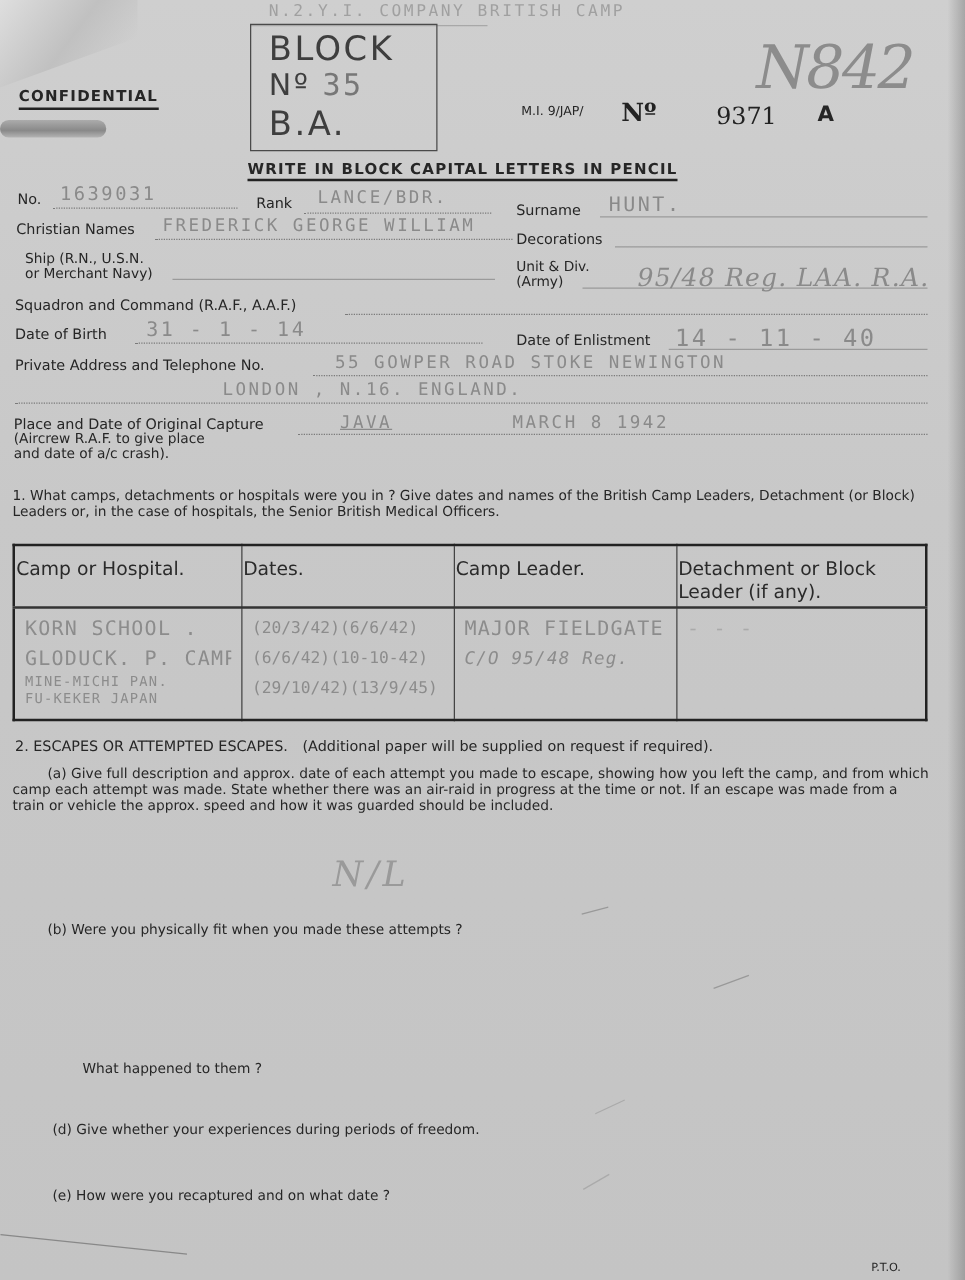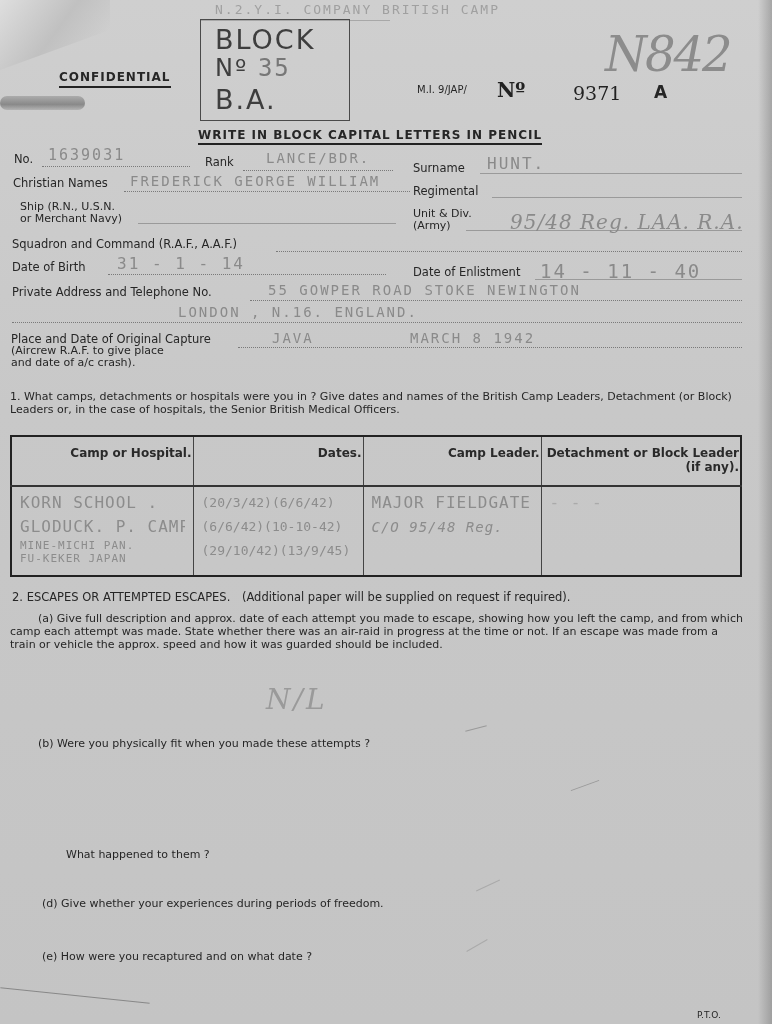--- a/index.html
+++ b/index.html
@@ -38,34 +38,34 @@
   .dotline { position: absolute; border-bottom: 1px dotted #7a7a7a; height: 0; }
   .solidline { position: absolute; border-bottom: 1px solid #9a9a9a; height: 0; }
 
   .stamp-box {
     position: absolute; left: 200px; top: 19px; width: 148px; height: 100px;
     border: 1.5px solid #4a4a4a;
   }
   .stamp-line { position: absolute; left: 14px; font-size: 27px; letter-spacing: 2px; color: #3e3e3e; }
 
   .confidential { left: 15px; top: 70px; font-size: 12px; font-weight: bold; letter-spacing: 1px;
-                  border-bottom: 2px solid #222; padding-bottom: 2px; margin-left: 44px; }
+                  border-bottom: 2px solid #222; padding-bottom: 2px; }
   .heading { left: 198px; top: 128px; font-size: 12px; font-weight: bold; letter-spacing: 1px;
              border-bottom: 2px solid #222; padding-bottom: 1px; }
 
   .label { font-size: 11.5px; }
   .label-small { font-size: 11px; line-height: 12px; }
 
   .camp-table {
     position: absolute; left: 10px; top: 435px; width: 730px; height: 142px;
     border: 2px solid #222; border-collapse: collapse; table-layout: fixed;
   }
   .camp-table th {
-    font-weight: bold; font-size: 12px; height: 38px; border: 1px solid #444;
-    vertical-align: top; padding-top: 9px; text-align: right; color: #2a2a2a;
+    font-weight: normal; font-size: 15px; height: 38px; border: 1px solid #444;
+    vertical-align: top; padding-top: 9px; text-align: left; color: #2a2a2a;
   }
   .camp-table td { border-left: 1px solid #444; border-right: 1px solid #444; vertical-align: top; padding: 4px 8px; }
   .camp-table thead tr { border-bottom: 2px solid #333; }
   .cell-line { font-family: "DejaVu Sans Mono", monospace; font-size: 16px; color: #8c8c8c; height: 24px; line-height: 24px; letter-spacing: 1px; white-space: nowrap; overflow: hidden; }
 
   .para { font-size: 11px; line-height: 13px; white-space: normal; }
 </style>
 </head>
 <body>
 
@@ -95,31 +95,31 @@
   <div class="abs hand-script" style="left:605px; top:26px; font-size:48px; color:#8c8c8c; letter-spacing:-2px;">N842</div>
 
   <div class="abs print heading">WRITE IN BLOCK CAPITAL LETTERS IN PENCIL</div>
 
   <div class="abs print label" style="left:14px; top:152px;">No.</div>
   <div class="dotline" style="left:42px; top:166px; width:148px;"></div>
   <div class="abs hand" style="left:48px; top:146px; font-size:15px;">1639031</div>
 
   <div class="abs print label" style="left:205px; top:155px;">Rank</div>
   <div class="dotline" style="left:243px; top:170px; width:150px;"></div>
-  <div class="abs hand" style="left:266px; top:150px;">LANCE/BDR.</div>
+  <div class="abs hand" style="left:254px; top:150px;">LANCE/BDR.</div>
 
   <div class="abs print label" style="left:413px; top:161px;">Surname</div>
   <div class="solidline" style="left:480px; top:173px; width:262px;"></div>
   <div class="abs hand" style="left:487px; top:154px; font-size:16px;">HUNT.</div>
 
   <div class="abs print label" style="left:13px; top:176px;">Christian Names</div>
   <div class="dotline" style="left:124px; top:191px; width:286px;"></div>
   <div class="abs hand" style="left:130px; top:173px; width:280px; overflow:hidden;">FREDERICK  GEORGE  WILLIAM</div>
 
-  <div class="abs print label" style="left:413px; top:184px;">Regimental</div>
+  <div class="abs print label" style="left:413px; top:184px;">Decorations</div>
   <div class="solidline" style="left:492px; top:197px; width:250px;"></div>
   <div class="abs hand" style="left:500px; top:180px;"></div>
 
   <div class="abs print label-small" style="left:20px; top:201px;">
     <div>Ship (R.N., U.S.N.</div>
     <div>or Merchant Navy)</div>
   </div>
   <div class="solidline" style="left:138px; top:223px; width:258px;"></div>
   <div class="abs hand" style="left:145px; top:206px;"></div>
 
@@ -148,21 +148,21 @@
 
   <div class="dotline" style="left:12px; top:322px; width:730px;"></div>
   <div class="abs hand" style="left:178px; top:304px;">LONDON ,  N.16.      ENGLAND.</div>
 
   <div class="abs print label-small" style="left:11px; top:333px;">
     <div style="font-size:11.5px;">Place and Date of Original Capture</div>
     <div>(Aircrew R.A.F. to give place</div>
     <div>and date of a/c crash).</div>
   </div>
   <div class="dotline" style="left:238px; top:347px; width:504px;"></div>
-  <div class="abs hand" style="left:272px; top:330px;">JAVA</div>
+  <div class="abs hand" style="left:272px; top:330px;text-decoration:underline;">JAVA</div>
   <div class="abs hand" style="left:410px; top:330px;">MARCH 8 1942</div>
 
   <div class="abs print para" style="left:10px; top:390px; width:735px;">1.   What camps, detachments or hospitals were you in ?   Give dates and names of the British Camp Leaders, Detachment (or Block) Leaders or, in the case of hospitals, the Senior British Medical Officers.</div>
 
   <table class="camp-table">
     <colgroup>
       <col style="width:182px">
         <col style="width:170px">
         <col style="width:178px">
         <col style="width:200px">

